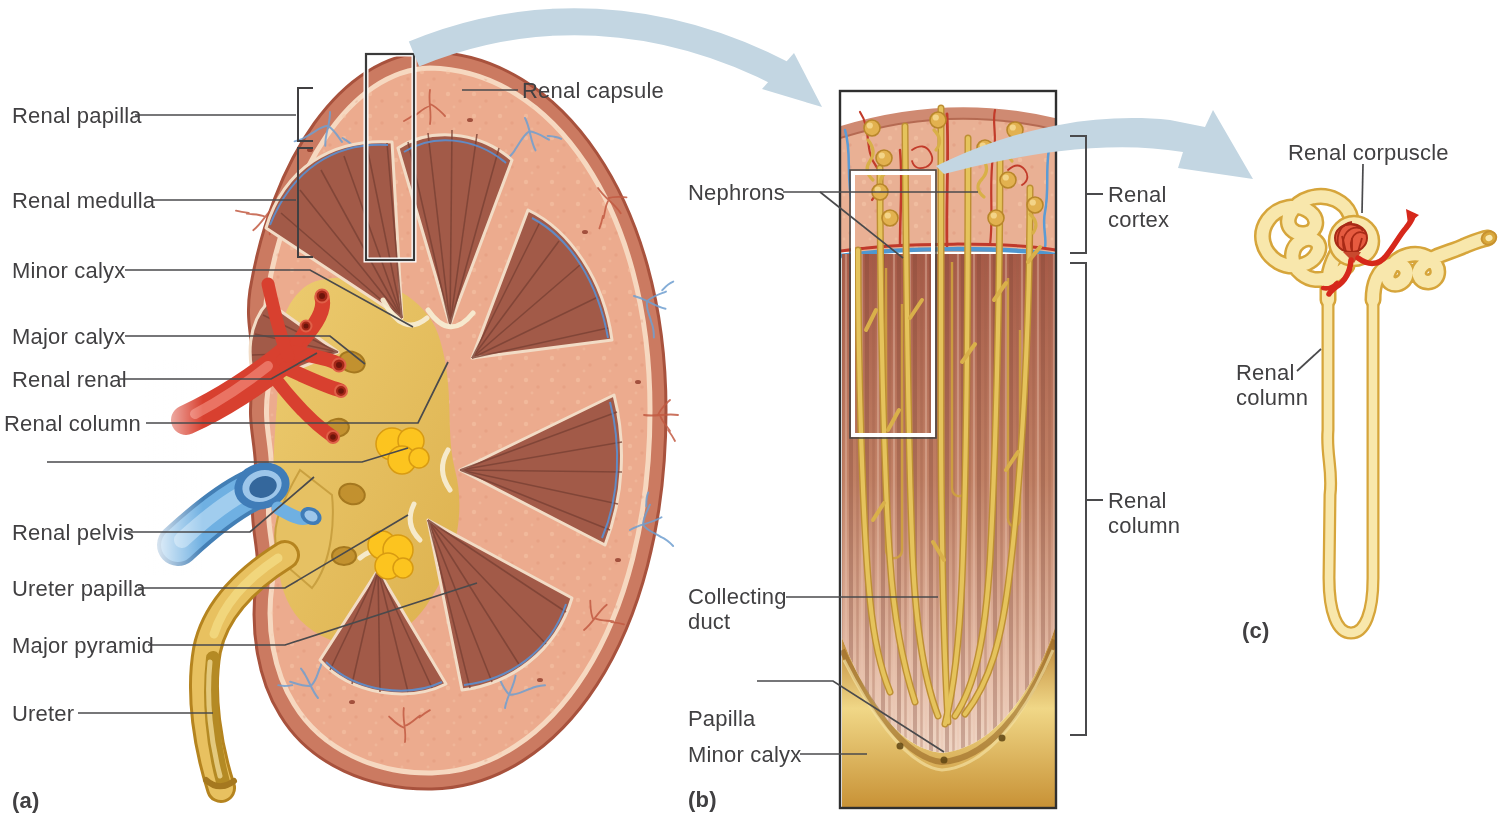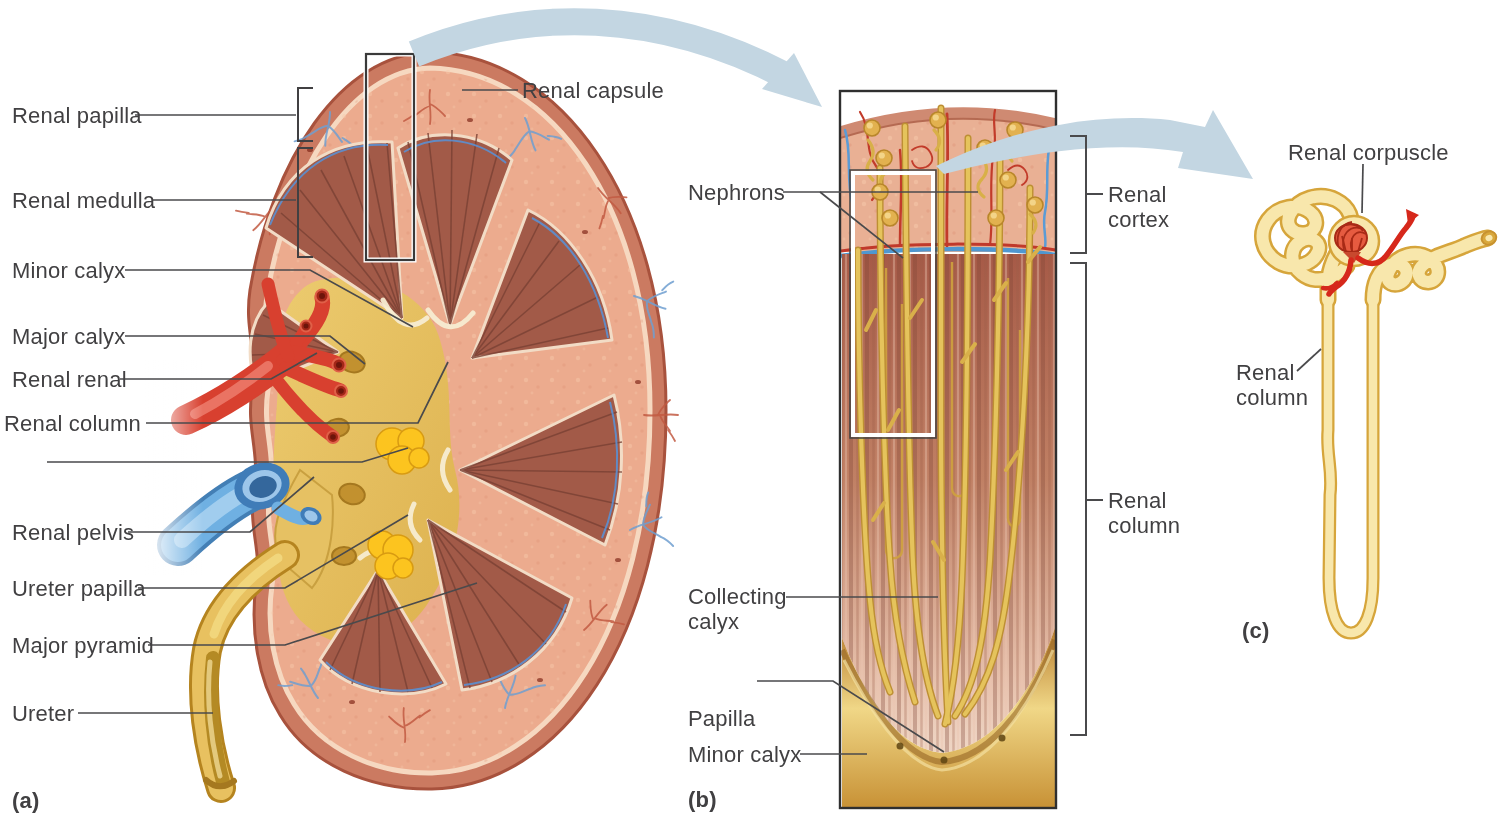--- a/index.html
+++ b/index.html
@@ -470,21 +470,21 @@
 <div class="lbl" style="left:1108px;top:182px">
   <span style="display:block">Renal</span>
   <span style="display:block">cortex</span>
 </div>
 <div class="lbl" style="left:1108px;top:488px">
   <span style="display:block">Renal</span>
   <span style="display:block">column</span>
 </div>
 <div class="lbl" style="left:688px;top:584px">
   <span style="display:block">Collecting</span>
-  <span style="display:block">calyx</span>
+  <span style="display:block">duct</span>
 </div>
 <div class="lbl" style="left:688px;top:706px">Papilla</div>
 <div class="lbl" style="left:688px;top:742px">Minor calyx</div>
 <div class="lbl tag" style="left:688px;top:787px">(b)</div>
 
 <div class="lbl" style="left:1288px;top:140px">Renal corpuscle</div>
 <div class="lbl" style="left:1236px;top:360px">
   <span style="display:block">Renal</span>
   <span style="display:block">column</span>
 </div>

